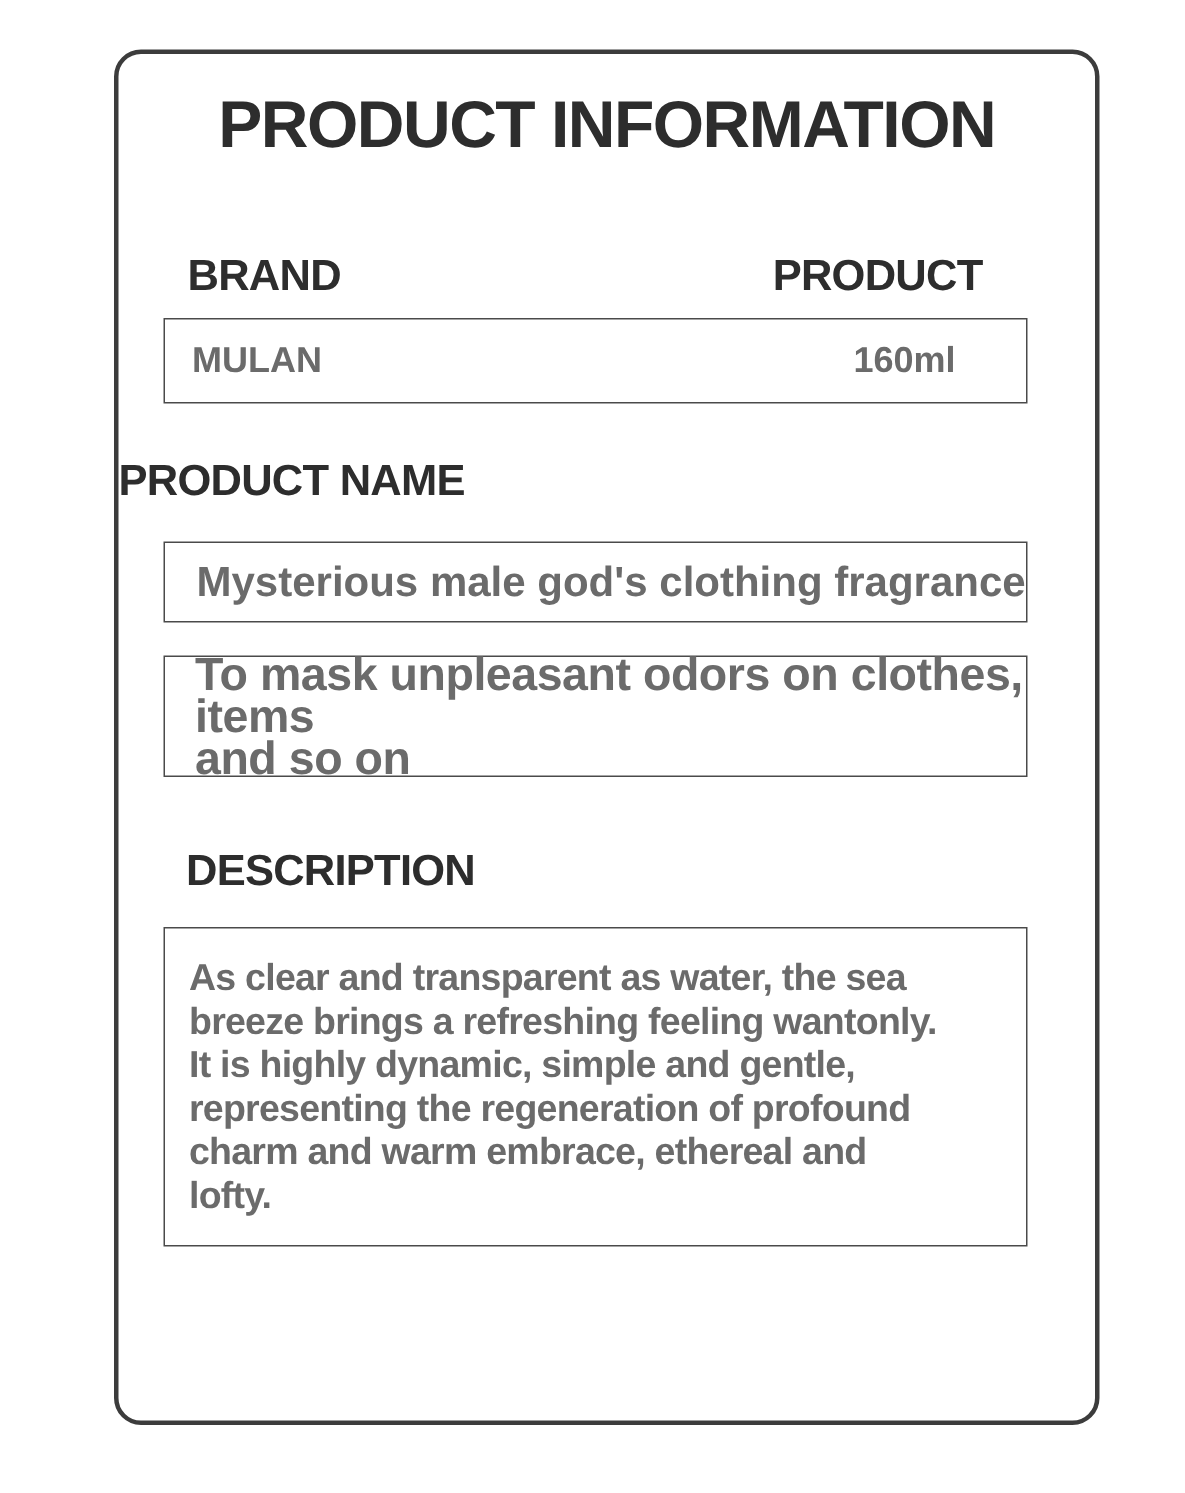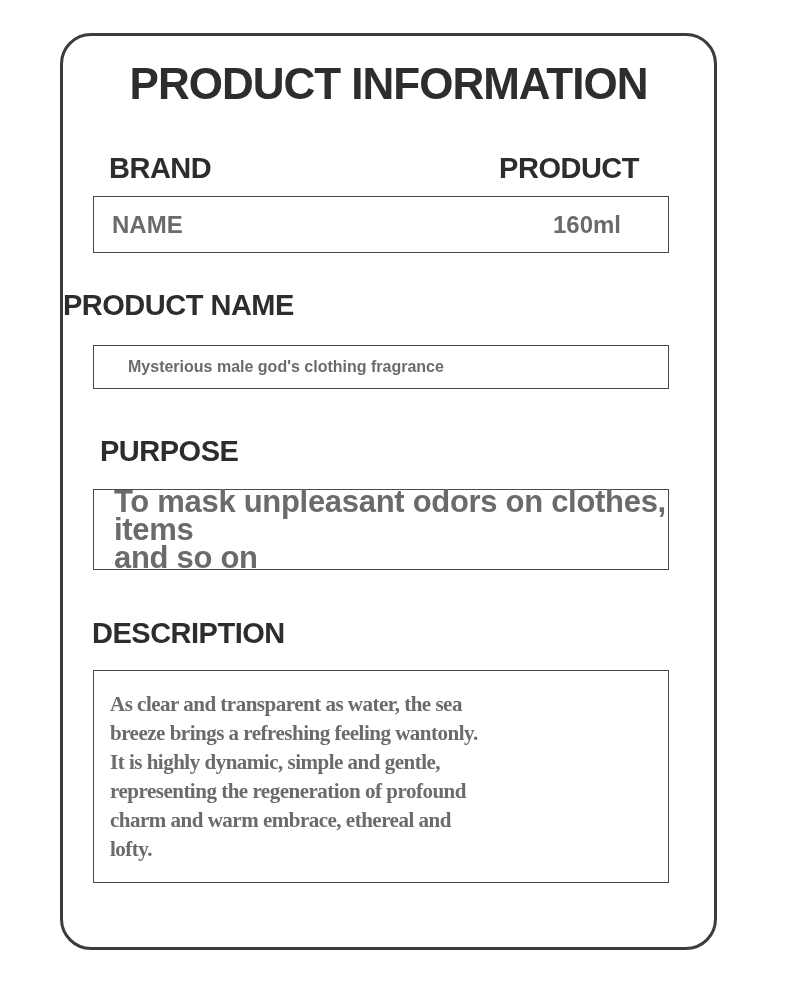--- a/index.html
+++ b/index.html
@@ -12,123 +12,121 @@
   *{box-sizing:border-box;}
   html,body{
     margin:0;padding:0;
     width:790px;height:995px;
     background:var(--background);
     font-family:"Liberation Sans","DejaVu Sans",sans-serif;
     font-weight:700;
   }
   .card{
     position:absolute;
-    left:60px;top:33px;
+    left:76px;top:33px;
     width:657px;height:917px;
     background:var(--background);
     border:3px solid var(--card-border);
-    border-radius:31px;
+    border-radius:18px;
     overflow:hidden;
   }
   .title{
     margin:24px 0 0 0;
     text-align:center;
     font-size:44px;
     line-height:48px;
     letter-spacing:-1px;
     color:var(--heading-text);
   }
   .label-row{
     display:flex;
     justify-content:space-between;
     align-items:baseline;
-    margin-top:44px;
+    margin-top:60px;
     padding:0 75px 0 46px;
     font-size:29px;
     line-height:32px;
     letter-spacing:-0.5px;
     color:var(--heading-text);
   }
   .heading{
     margin:0;
     font-size:29px;
     line-height:32px;
     letter-spacing:-0.5px;
     color:var(--heading-text);
   }
   .h-product{margin-top:36px;}
   .h-purpose{margin-top:46px;padding-left:37px;}
-  .h-desc{margin-top:47px;padding-left:29px;}
+  .h-desc{margin-top:47px;padding-left:45px;}
   .box{
     border:1.5px solid var(--box-border);
     margin-left:30px;
     margin-right:45px;
     display:flex;
     align-items:center;
     color:var(--value-text);
     background:var(--background);
   }
   .box1{
     margin-top:12px;
     height:57px;
     justify-content:space-between;
     padding:0 18px;
     font-size:24px;
   }
   .spec-val{padding-right:29px;text-align:center;}
   .box2{
     margin-top:24px;
-    height:44px;
-    padding-left:34px;
-    font-size:16px;
+    height:54px;
+    padding-left:21px;
+    font-size:28px;
   }
   .box3{
     margin-top:22px;
     height:81px;
     padding-left:20px;
     font-size:31px;
     line-height:28px;
     letter-spacing:-0.3px;
   }
   .box4{
     margin-top:21px;
     height:213px;
     padding-left:16px;
     padding-right:12px;
-    font-size:21px;
+    font-size:25px;
     line-height:29px;
     letter-spacing:-0.5px;
-    font-family:Liberation Serif, serif;
   }
   .pre-lines{white-space:pre-line;}
 </style>
 </head>
 <body>
 
 <div class="card">
 
   <h1 class="title">PRODUCT INFORMATION</h1>
 
   <div class="label-row">
     <span>BRAND</span>
     <span>PRODUCT</span>
   </div>
 
   <div class="box box1">
-    <span>NAME</span>
+    <span>MULAN</span>
     <span class="spec-val">160ml</span>
   </div>
 
   <h2 class="heading h-product">PRODUCT NAME</h2>
 
   <div class="box box2">
     <span>Mysterious male god's clothing fragrance</span>
   </div>
 
-  <h2 class="heading h-purpose">PURPOSE</h2>
 
   <div class="box box3">
     <span class="pre-lines">To mask unpleasant odors on clothes, items
 and so on</span>
   </div>
 
   <h2 class="heading h-desc">DESCRIPTION</h2>
 
   <div class="box box4">
     <span class="pre-lines">As clear and transparent as water, the sea

